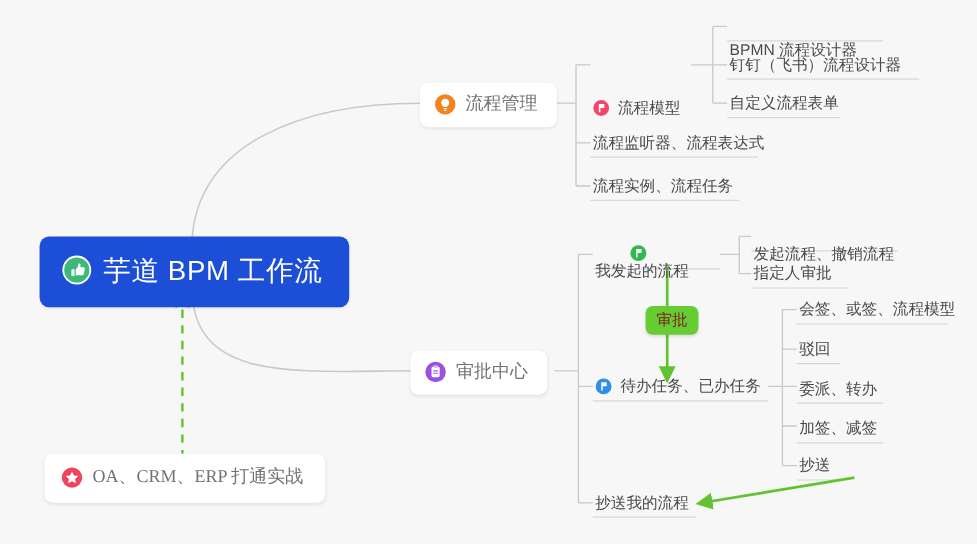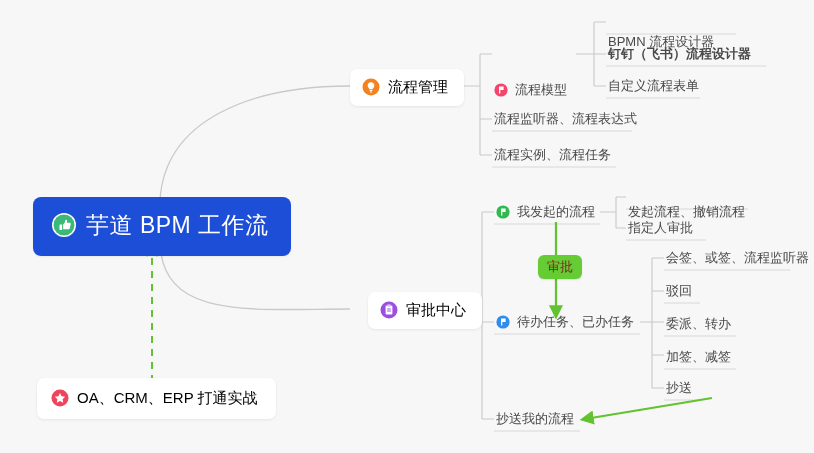--- a/index.html
+++ b/index.html
@@ -48,22 +48,23 @@
     box-shadow: 0 1px 2px rgba(0,0,0,0.06);
   }
   .node-root .label { color: #ffffff; }
 
   
   .node-card {
     background: #ffffff;
     border-radius: 7px;
     padding: 9px 16px 9px 12px;
     font-size: 15px;
-    color: #000000;
+    color: #737373;
     box-shadow: 0 1px 3px rgba(0,0,0,0.08);
+    font-family: Liberation Serif, serif;
   }
 
   
   .node-plain {
     font-size: 13px;
     color: #4a4a4a;
     padding: 3px 6px 5px 2px;
   }
   .node-plain.with-icon { padding-left: 2px; }
 
@@ -176,49 +177,49 @@
         <circle cx="7" cy="7" r="6.6" fill="#f4456a"></circle>
         <path d="M5 3.6h4.6v3.3H6.3v3.6H5z" fill="#ffffff"></path>
       </svg>
     </span>
     <span class="label">流程模型</span>
   </div>
 
   <div class="node node-plain" style="left:606px; top:11px;margin-top:20px;">
     <span class="label">BPMN 流程设计器</span>
   </div>
-  <div class="node node-plain" style="left:606px; top:43px;font-weight:bold;">
+  <div class="node node-plain" style="left:606px; top:43px;">
     <span class="label">钉钉（飞书）流程设计器</span>
   </div>
   <div class="node node-plain" style="left:606px; top:75px;">
     <span class="label">自定义流程表单</span>
   </div>
 
   <div class="node node-plain" style="left:492px; top:108px;">
     <span class="label">流程监听器、流程表达式</span>
   </div>
   <div class="node node-plain" style="left:492px; top:144px;">
     <span class="label">流程实例、流程任务</span>
   </div>
 
-  <div class="node node-card" style="left:368px; top:292px;">
+  <div class="node node-card" style="left:342px; top:292px;">
     <span class="icon ico-card">
       <svg viewBox="0 0 18 18" width="18" height="18">
         <circle cx="9" cy="9" r="8.5" fill="#9b51e0"></circle>
         <rect x="5.6" y="4.6" width="6.8" height="8.8" rx="1.2" fill="#ffffff"></rect>
         <rect x="7.2" y="3.6" width="3.6" height="2.1" rx="0.8" fill="#ffffff"></rect>
         <rect x="7.2" y="3.6" width="3.6" height="2.1" rx="0.8" fill="#9b51e0" opacity="0.35"></rect>
         <rect x="7" y="7.6" width="4" height="0.9" rx="0.45" fill="#9b51e0"></rect>
         <rect x="7" y="9.6" width="4" height="0.9" rx="0.45" fill="#9b51e0"></rect>
       </svg>
     </span>
     <span class="label">审批中心</span>
   </div>
 
-  <div class="node node-plain with-icon" style="left:494px; top:201px;">
+  <div class="node node-plain with-icon" style="left:494px; top:201px;flex-direction:column;">
     <span class="icon ico-sm">
       <svg viewBox="0 0 14 14" width="14" height="14">
         <circle cx="7" cy="7" r="6.6" fill="#30b94d"></circle>
         <path d="M5 3.6h4.6v3.3H6.3v3.6H5z" fill="#ffffff"></path>
       </svg>
     </span>
     <span class="label">我发起的流程</span>
   </div>
 
   <div class="node node-plain" style="left:626px; top:186px;margin-top:15px;">
@@ -232,21 +233,21 @@
     <span class="icon ico-sm">
       <svg viewBox="0 0 14 14" width="14" height="14">
         <circle cx="7" cy="7" r="6.6" fill="#2f8ded"></circle>
         <path d="M5 3.6h4.6v3.3H6.3v3.6H5z" fill="#ffffff"></path>
       </svg>
     </span>
     <span class="label">待办任务、已办任务</span>
   </div>
 
   <div class="node node-plain" style="left:664px; top:247px;">
-    <span class="label">会签、或签、流程监听器</span>
+    <span class="label">会签、或签、流程模型</span>
   </div>
   <div class="node node-plain" style="left:664px; top:280px;">
     <span class="label">驳回</span>
   </div>
   <div class="node node-plain" style="left:664px; top:313px;">
     <span class="label">委派、转办</span>
   </div>
   <div class="node node-plain" style="left:664px; top:346px;">
     <span class="label">加签、减签</span>
   </div>

